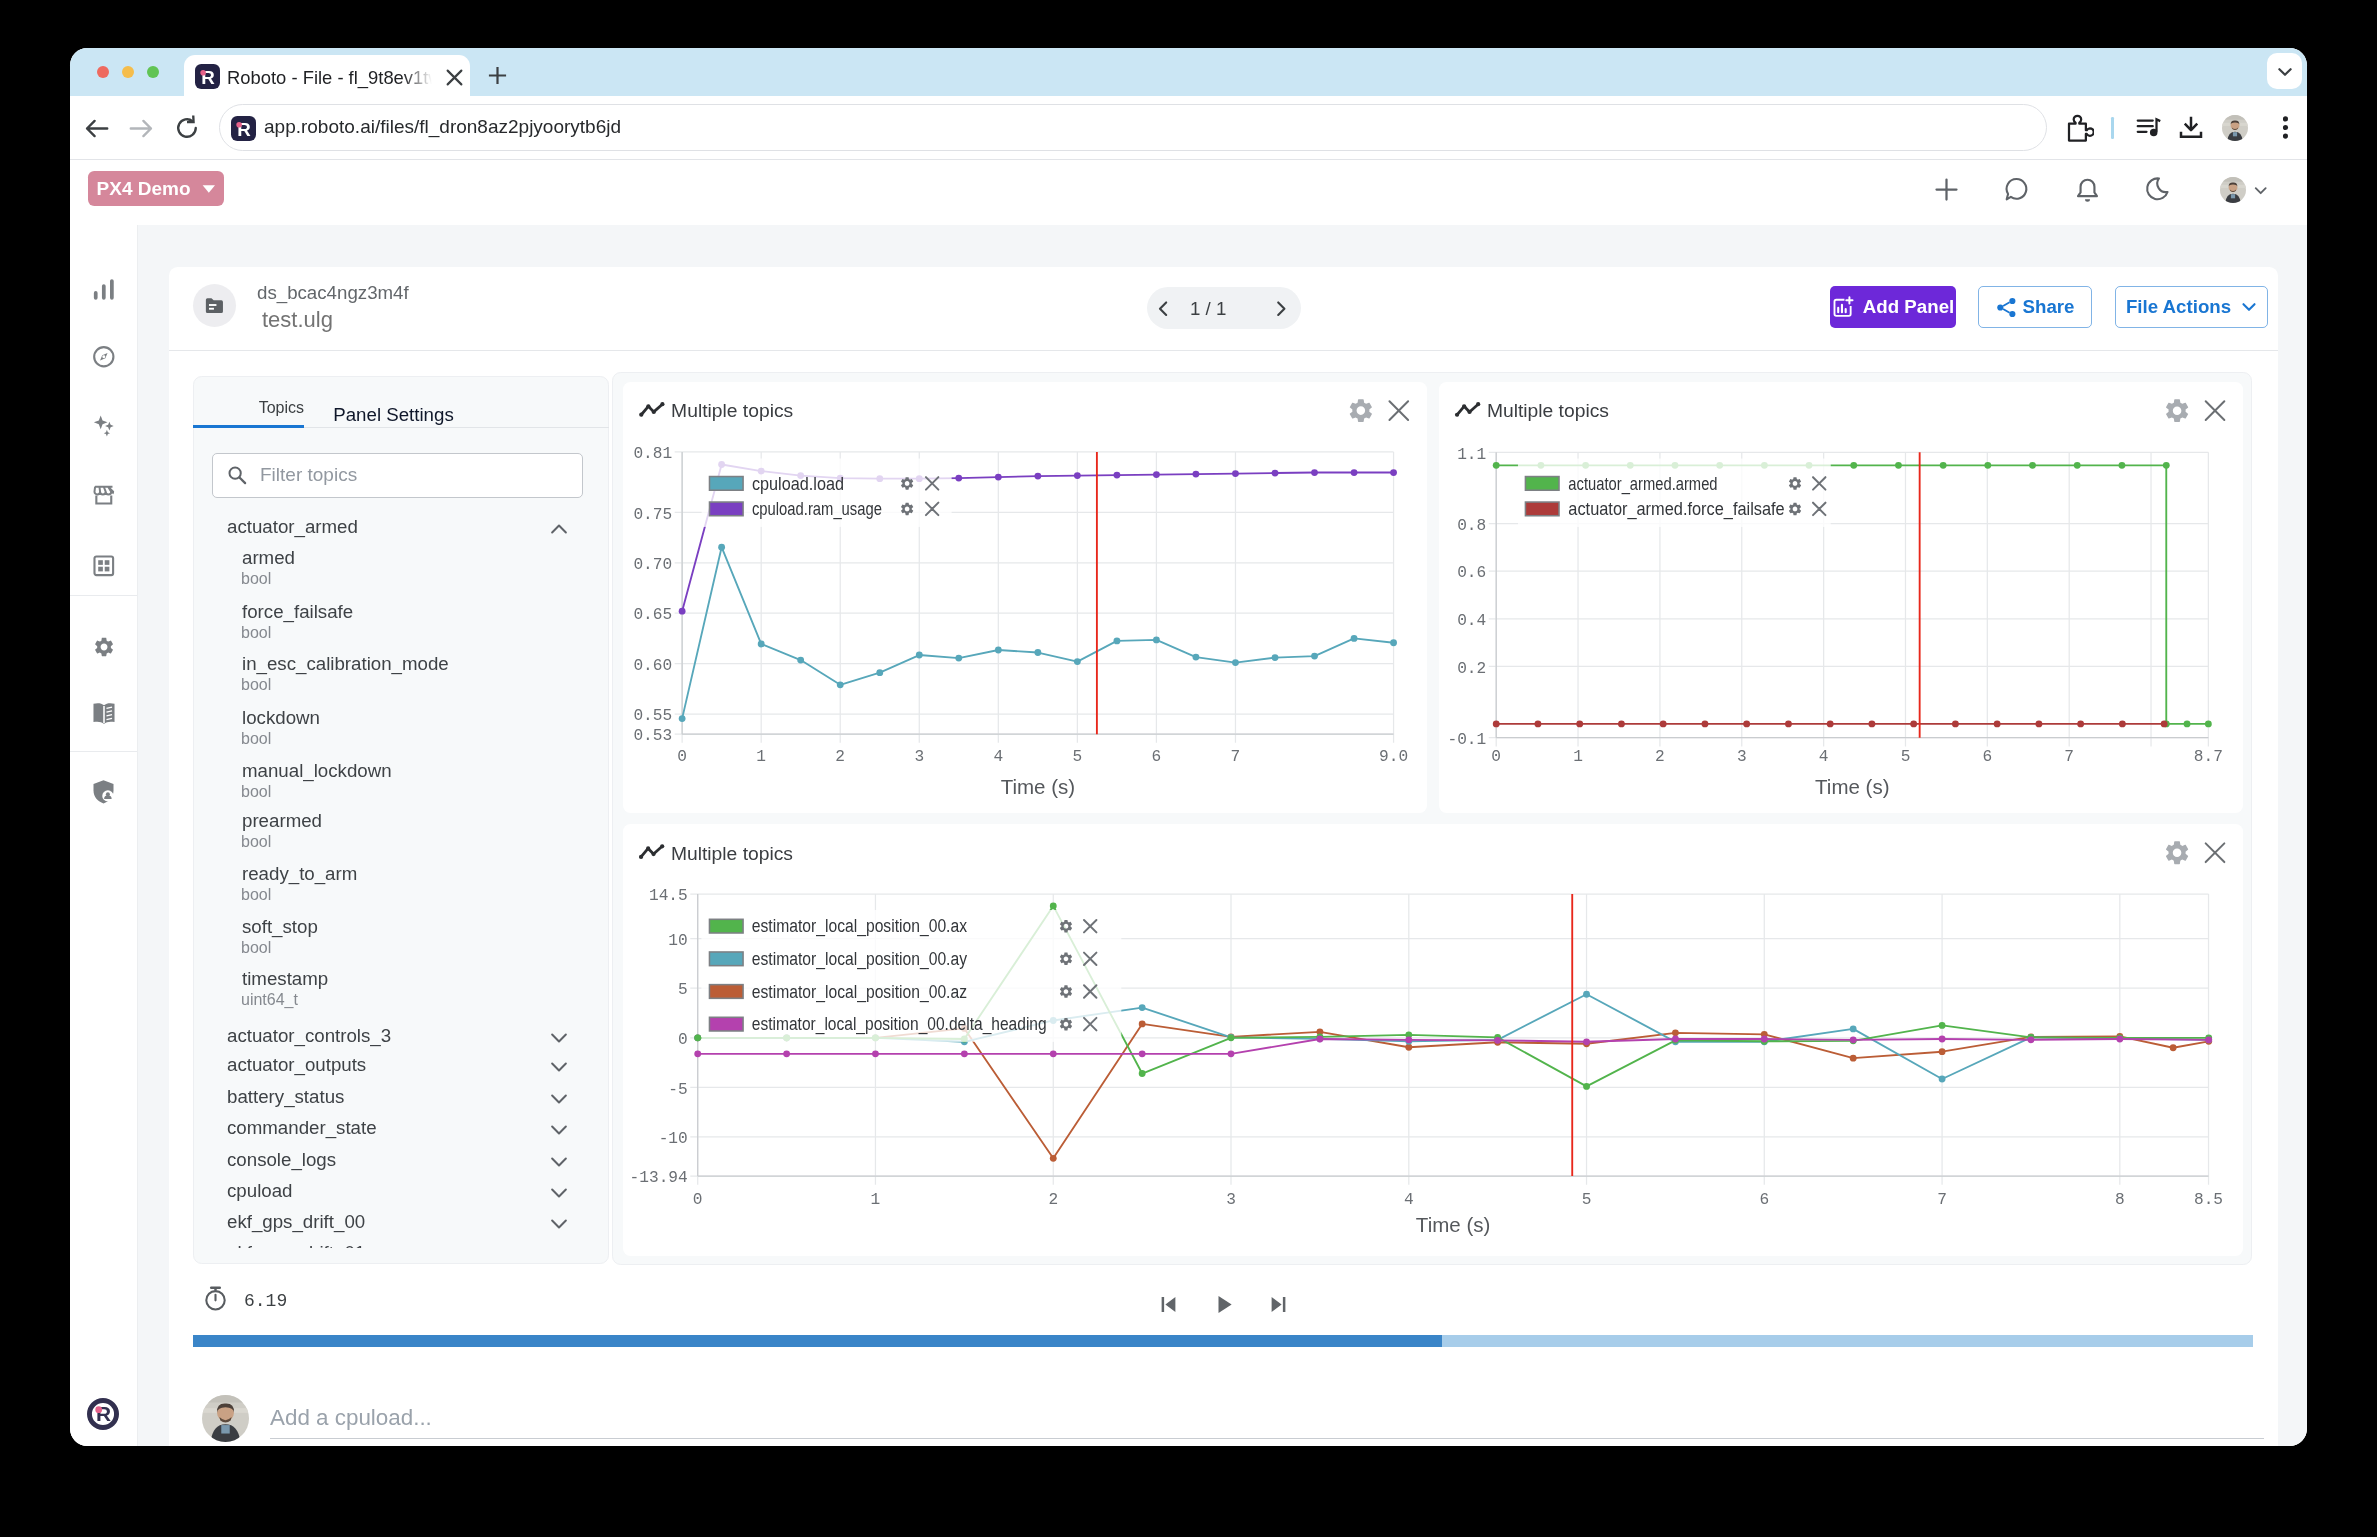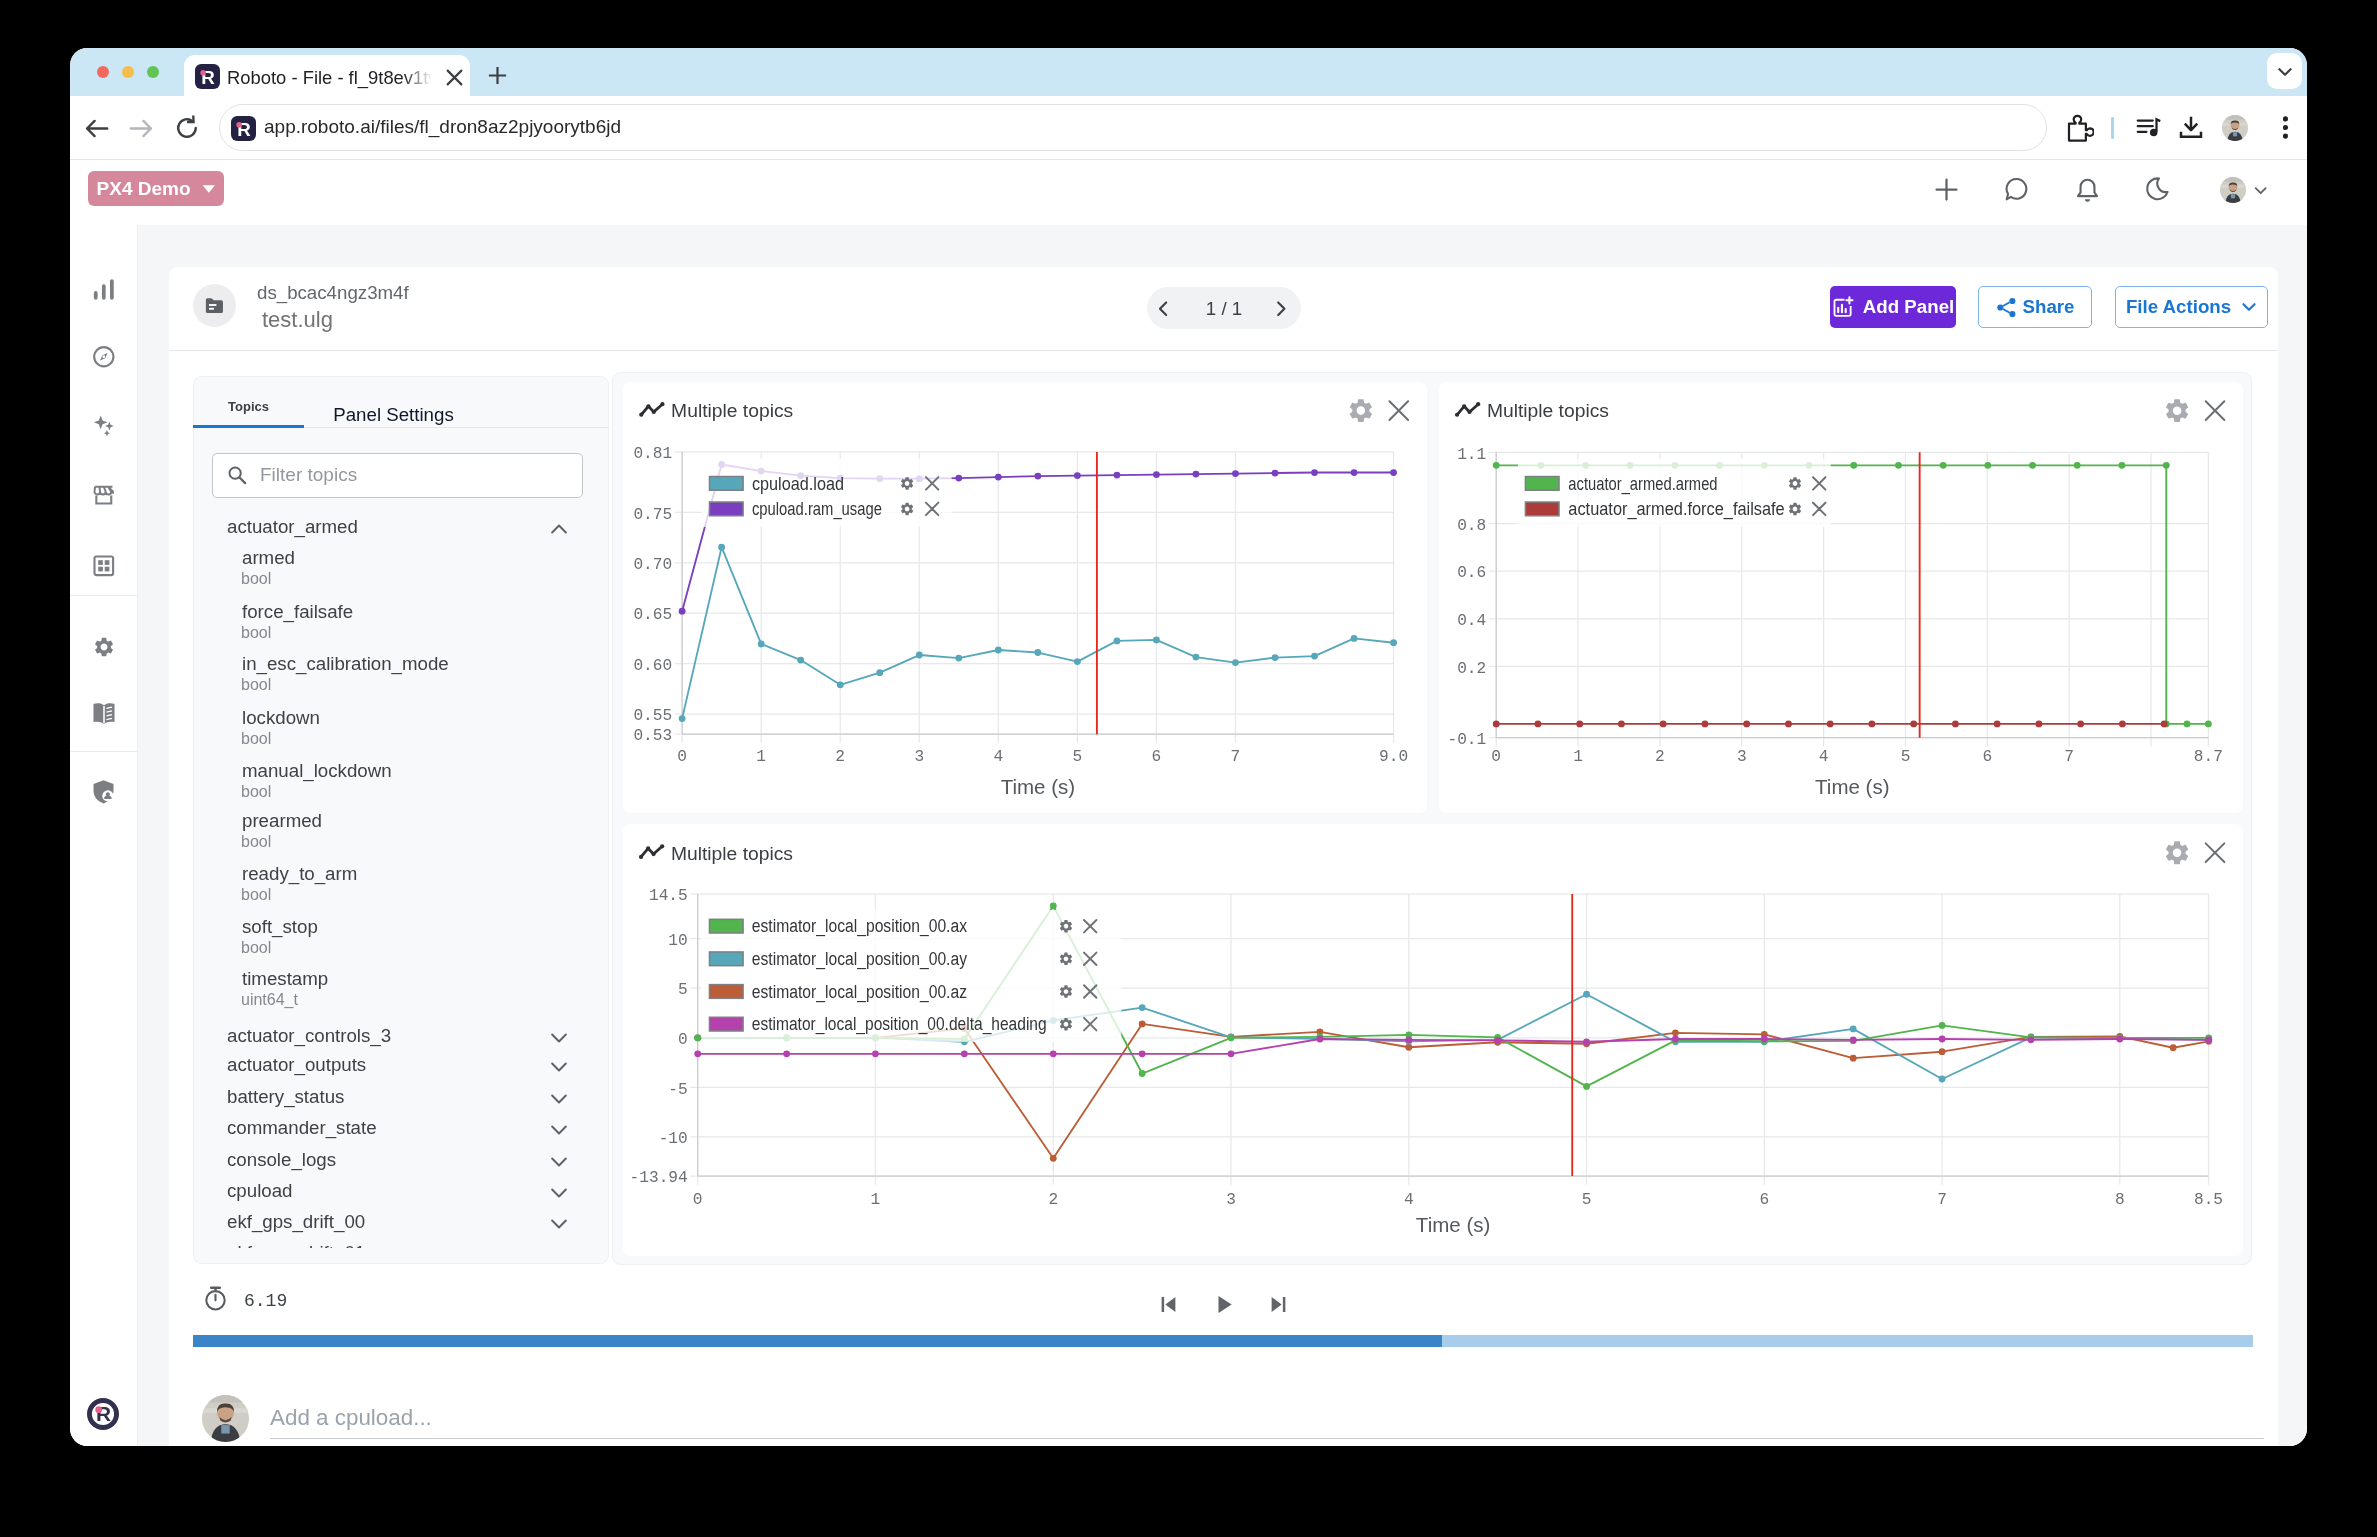--- a/index.html
+++ b/index.html
@@ -186,21 +186,21 @@
       <rect x="8" y="13" width="12" height="3" fill="#fff"></rect>
       <rect x="8" y="19" width="8" height="3" fill="#fff"></rect>
     </svg>
 <div class="abs" style="left:187px;top:234px;font-size:18.7px;color:#63676b">ds_bcac4ngz3m4f</div>
 <div class="abs" style="left:192px;top:259px;font-size:22px;color:#737373">test.ulg</div>
 <div class="abs" style="left:99px;top:302px;width:2109px;height:1.2px;background:#e5e7ea"></div>
 <div class="abs" style="left:1077px;top:239px;width:154px;height:42px;border-radius:21px;background:#f0f2f4"></div>
 <svg class="abs" style="left:1085px;top:252px" width="17.4" height="17.4" viewBox="0 0 28 28">
       <path d="M18,4 L8,14 L18,24" fill="none" stroke="#3c4043" stroke-width="3.4" stroke-linecap="round" stroke-linejoin="round"></path>
     </svg>
-<div class="abs" style="left:1120px;top:250px;width:68px;text-align:center;font-size:18.7px;color:#3c4043">1 / 1</div>
+<div class="abs" style="left:1120px;top:250px;width:68px;text-align:left;font-size:18.7px;color:#3c4043">1 / 1</div>
 <svg class="abs" style="left:1202px;top:252px" width="17.4" height="17.4" viewBox="0 0 28 28">
       <path d="M10,4 L20,14 L10,24" fill="none" stroke="#3c4043" stroke-width="3.4" stroke-linecap="round" stroke-linejoin="round"></path>
     </svg>
 <div class="abs flexc" style="left:1760px;top:238px;width:126px;height:42px;background:#6d28d9;border-radius:5px;display:flex;gap:8.7px">
       <svg width="22.4" height="22.4" viewBox="0 0 36 36">
         <path d="M30,16 V29 a3,3 0 0 1 -3,3 H7 a3,3 0 0 1 -3,-3 V9 a3,3 0 0 1 3,-3 H20" fill="none" stroke="#fff" stroke-width="3"></path>
         <path d="M10,26 V19 M16,26 V14 M22,26 V21" stroke="#fff" stroke-width="3.4" stroke-linecap="round"></path>
         <path d="M28,2 V12 M23,7 H33" stroke="#fff" stroke-width="3.2" stroke-linecap="round"></path>
       </svg>
       <span style="color:#fff;font-size:18.7px;font-weight:bold">Add Panel</span>
@@ -216,21 +216,21 @@
     </div>
 <div class="abs flexc" style="left:2045px;top:238px;width:153px;height:42px;border:1.2px solid rgba(25,118,210,.55);border-radius:5px;display:flex;gap:10px">
       <span style="color:#1976d2;font-size:18.7px;font-weight:bold">File Actions</span>
       <svg width="16" height="16" viewBox="0 0 26 26">
         <path d="M4,8.5 L13,17.5 L22,8.5" fill="none" stroke="#1976d2" stroke-width="3.4" stroke-linecap="round" stroke-linejoin="round"></path>
       </svg>
     </div>
 <div class="abs gpanel" style="left:123px;top:328px;width:416px;height:888px;overflow:hidden"></div>
 <div class="abs" style="left:123px;top:328px;width:416px;height:872px;overflow:hidden">
 <div class="abs" style="left:0;top:51px;width:416px;height:1.2px;background:#e2e5e8"></div>
-<div class="abs" style="left:0;top:23px;width:111px;text-align:center;font-size:13px;font-weight:bold;color:#3c4043">Topics</div>
+<div class="abs" style="left:0;top:23px;width:111px;text-align:right;font-size:16px;font-weight:normal;color:#3c4043">Topics</div>
 <div class="abs" style="left:111px;top:28px;width:179px;text-align:center;font-size:18.7px;color:#0f172a">Panel Settings</div>
 <div class="abs" style="left:0;top:49px;width:111px;height:3.1px;background:#1976d2"></div>
 <div class="abs" style="left:18.7px;top:77px;width:371px;height:45px;border:1.2px solid #c3c7cc;border-radius:5px;background:#fff"></div>
 <svg class="abs" style="left:34px;top:89px" width="20" height="20" viewBox="0 0 32 32">
         <circle cx="13" cy="13" r="9" fill="none" stroke="#5f6368" stroke-width="3.2"></circle>
         <path d="M20,20 L29,29" stroke="#5f6368" stroke-width="3.6" stroke-linecap="round"></path>
       </svg>
 <div class="abs" style="left:67px;top:88px;font-size:19px;color:#9298a0">Filter topics</div>
 <div class="abs" style="left:34px;top:140px;font-size:18.7px;color:#3e4246">actuator_armed</div>
 <svg class="abs" style="left:356px;top:143px" width="20" height="20" viewBox="0 0 32 32">

